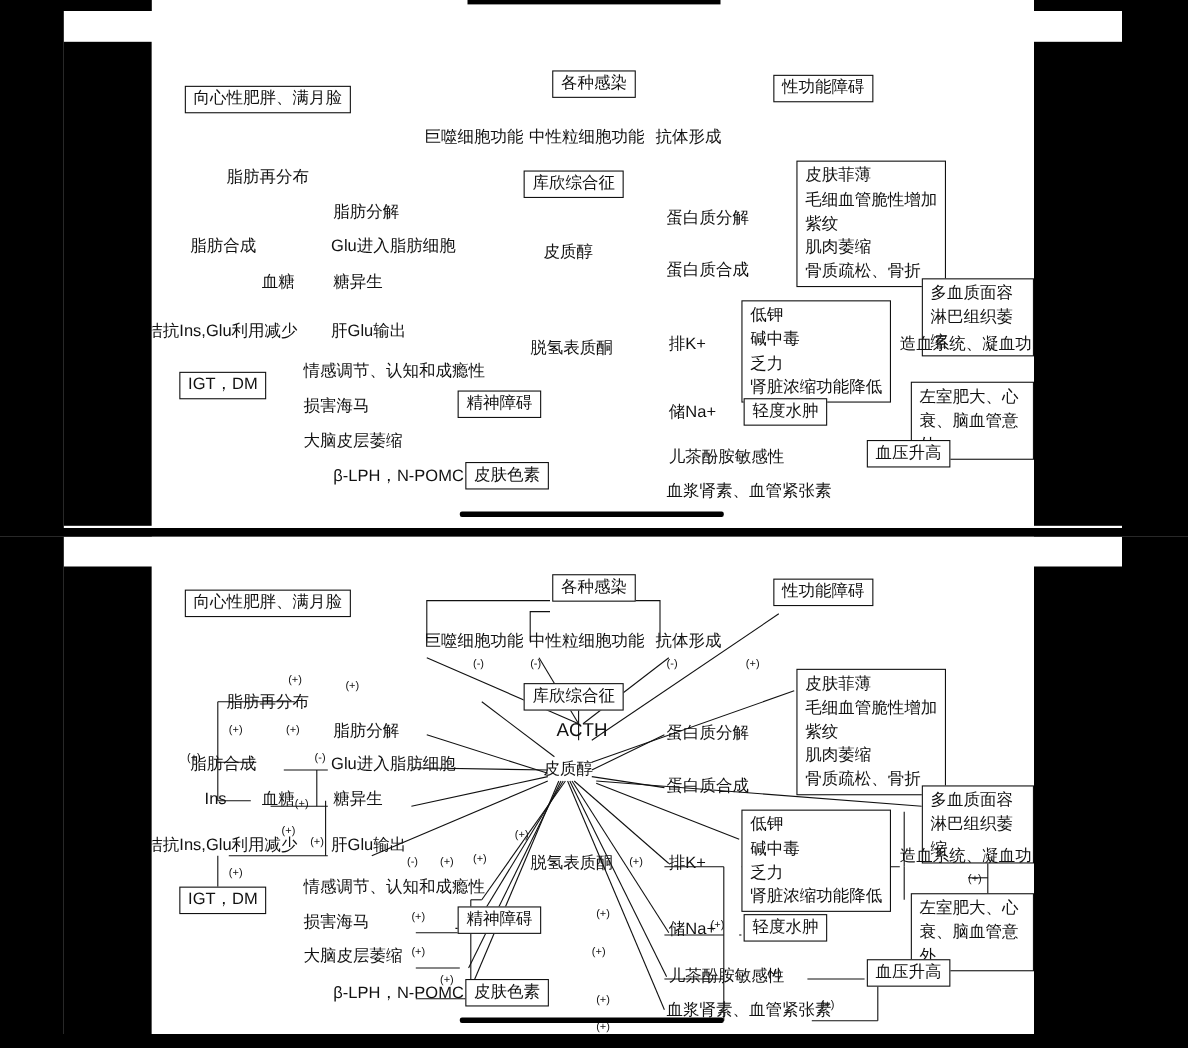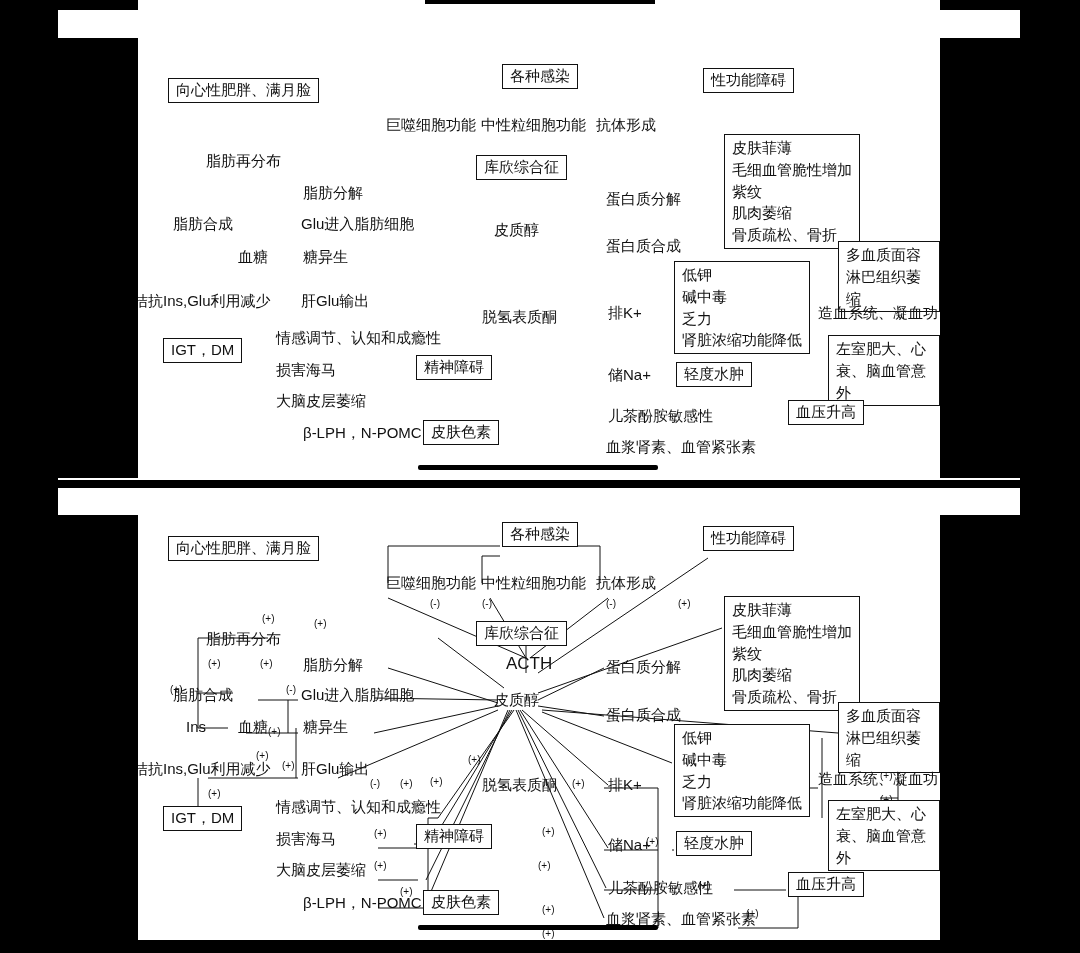--- a/index.html
+++ b/index.html
@@ -21,21 +21,21 @@
     font-size:15px;
     color:#111111;
     white-space:nowrap;
     line-height:1.25;
   }
   .boxed{
     border:1px solid #111111;
     padding:2px 7px;
     background:#ffffff;
   }
-  .multiline{white-space:pre-line;line-height:1.45;}
+  .multiline{white-space:pre-line;line-height:1.45;margin-top:12px;}
   .plus{
     position:absolute;
     font-size:10px;
     color:#111111;
     white-space:nowrap;
   }
   .rule{position:absolute;background:#000000;height:5px;border-radius:2px;}
   svg.lines{position:absolute;left:0;top:0;overflow:visible;}
   svg.lines line, svg.lines path{stroke:#111111;stroke-width:1;fill:none;}
 </style>

